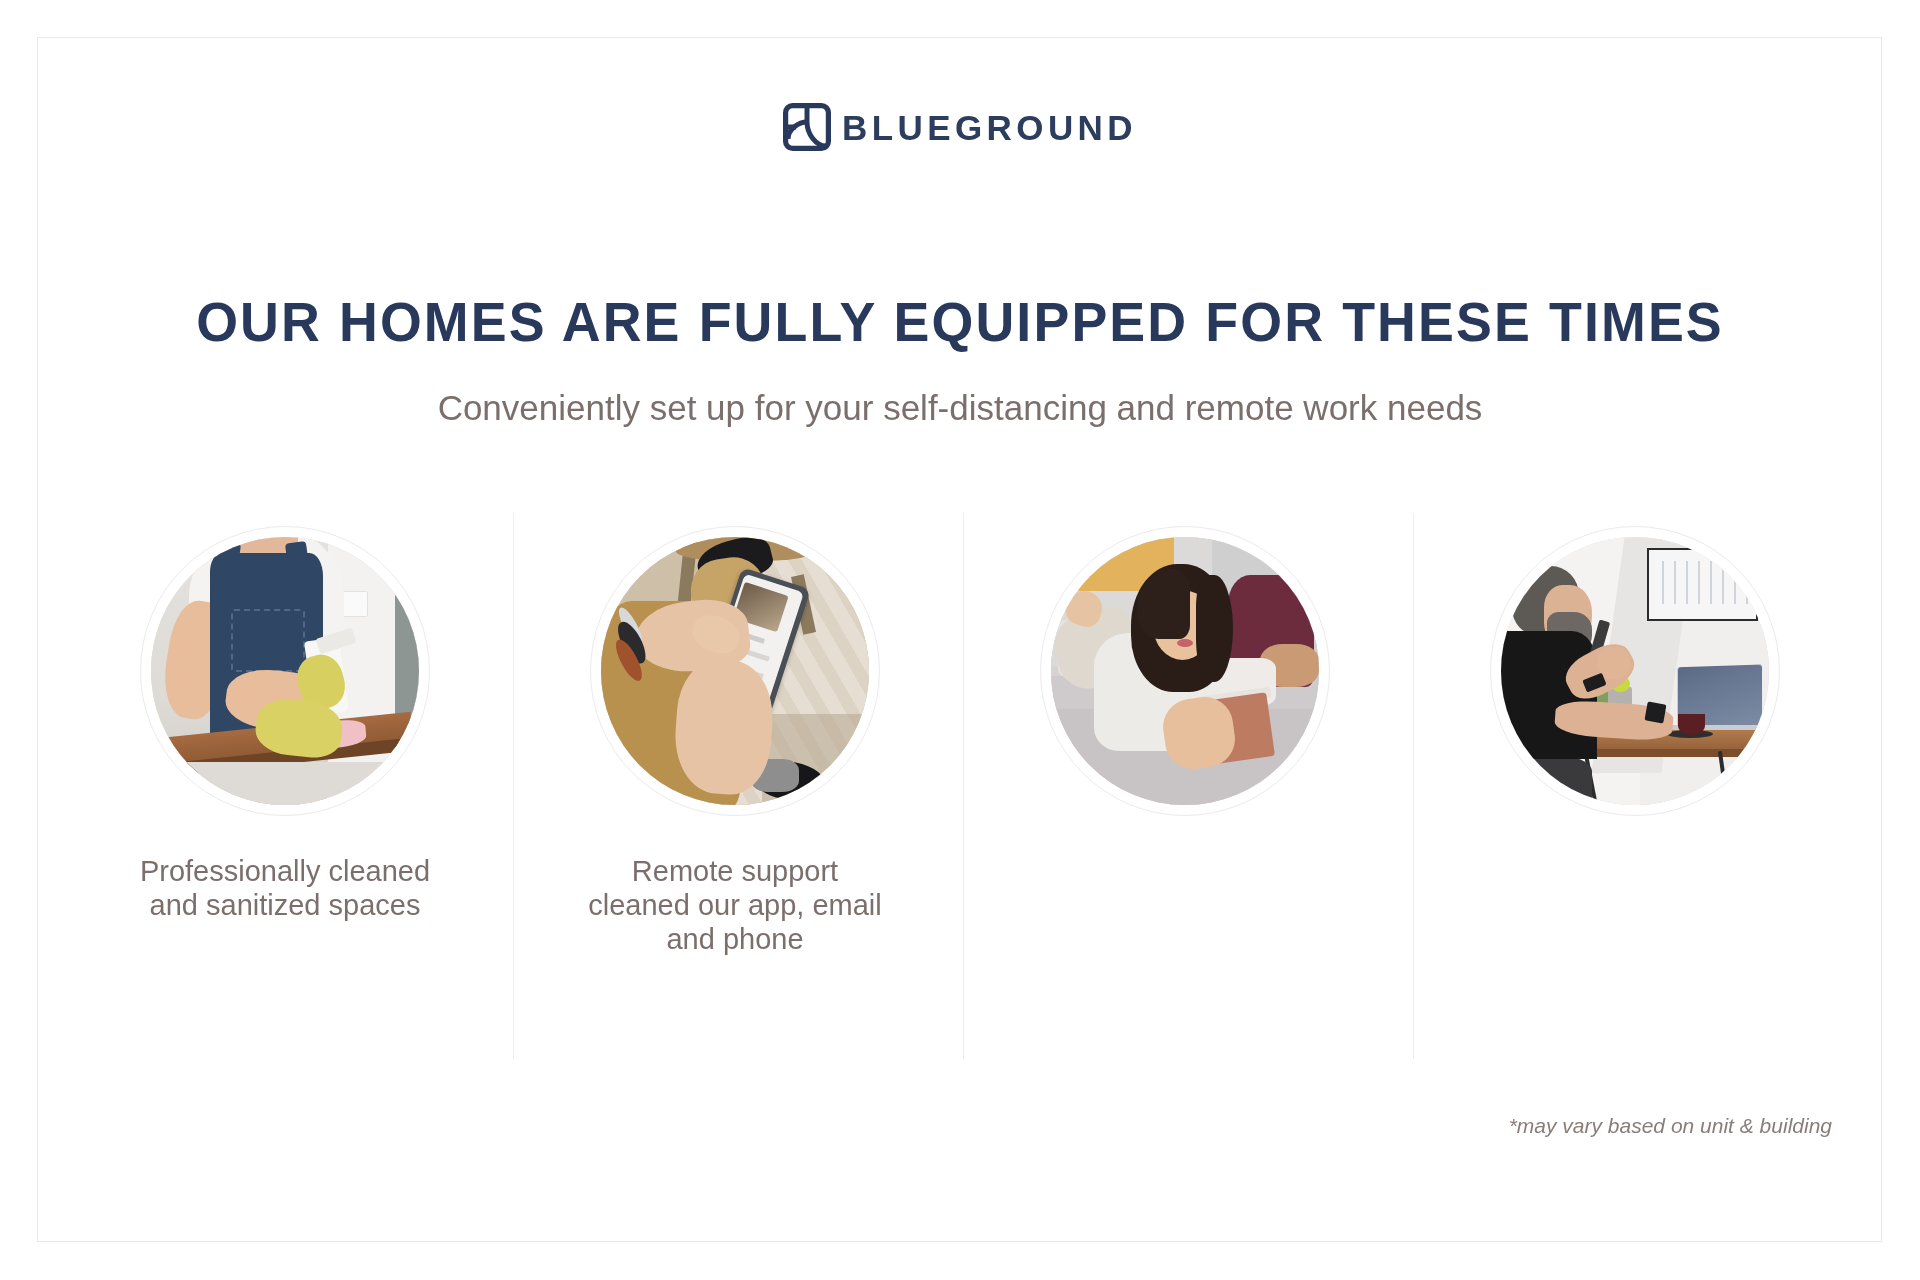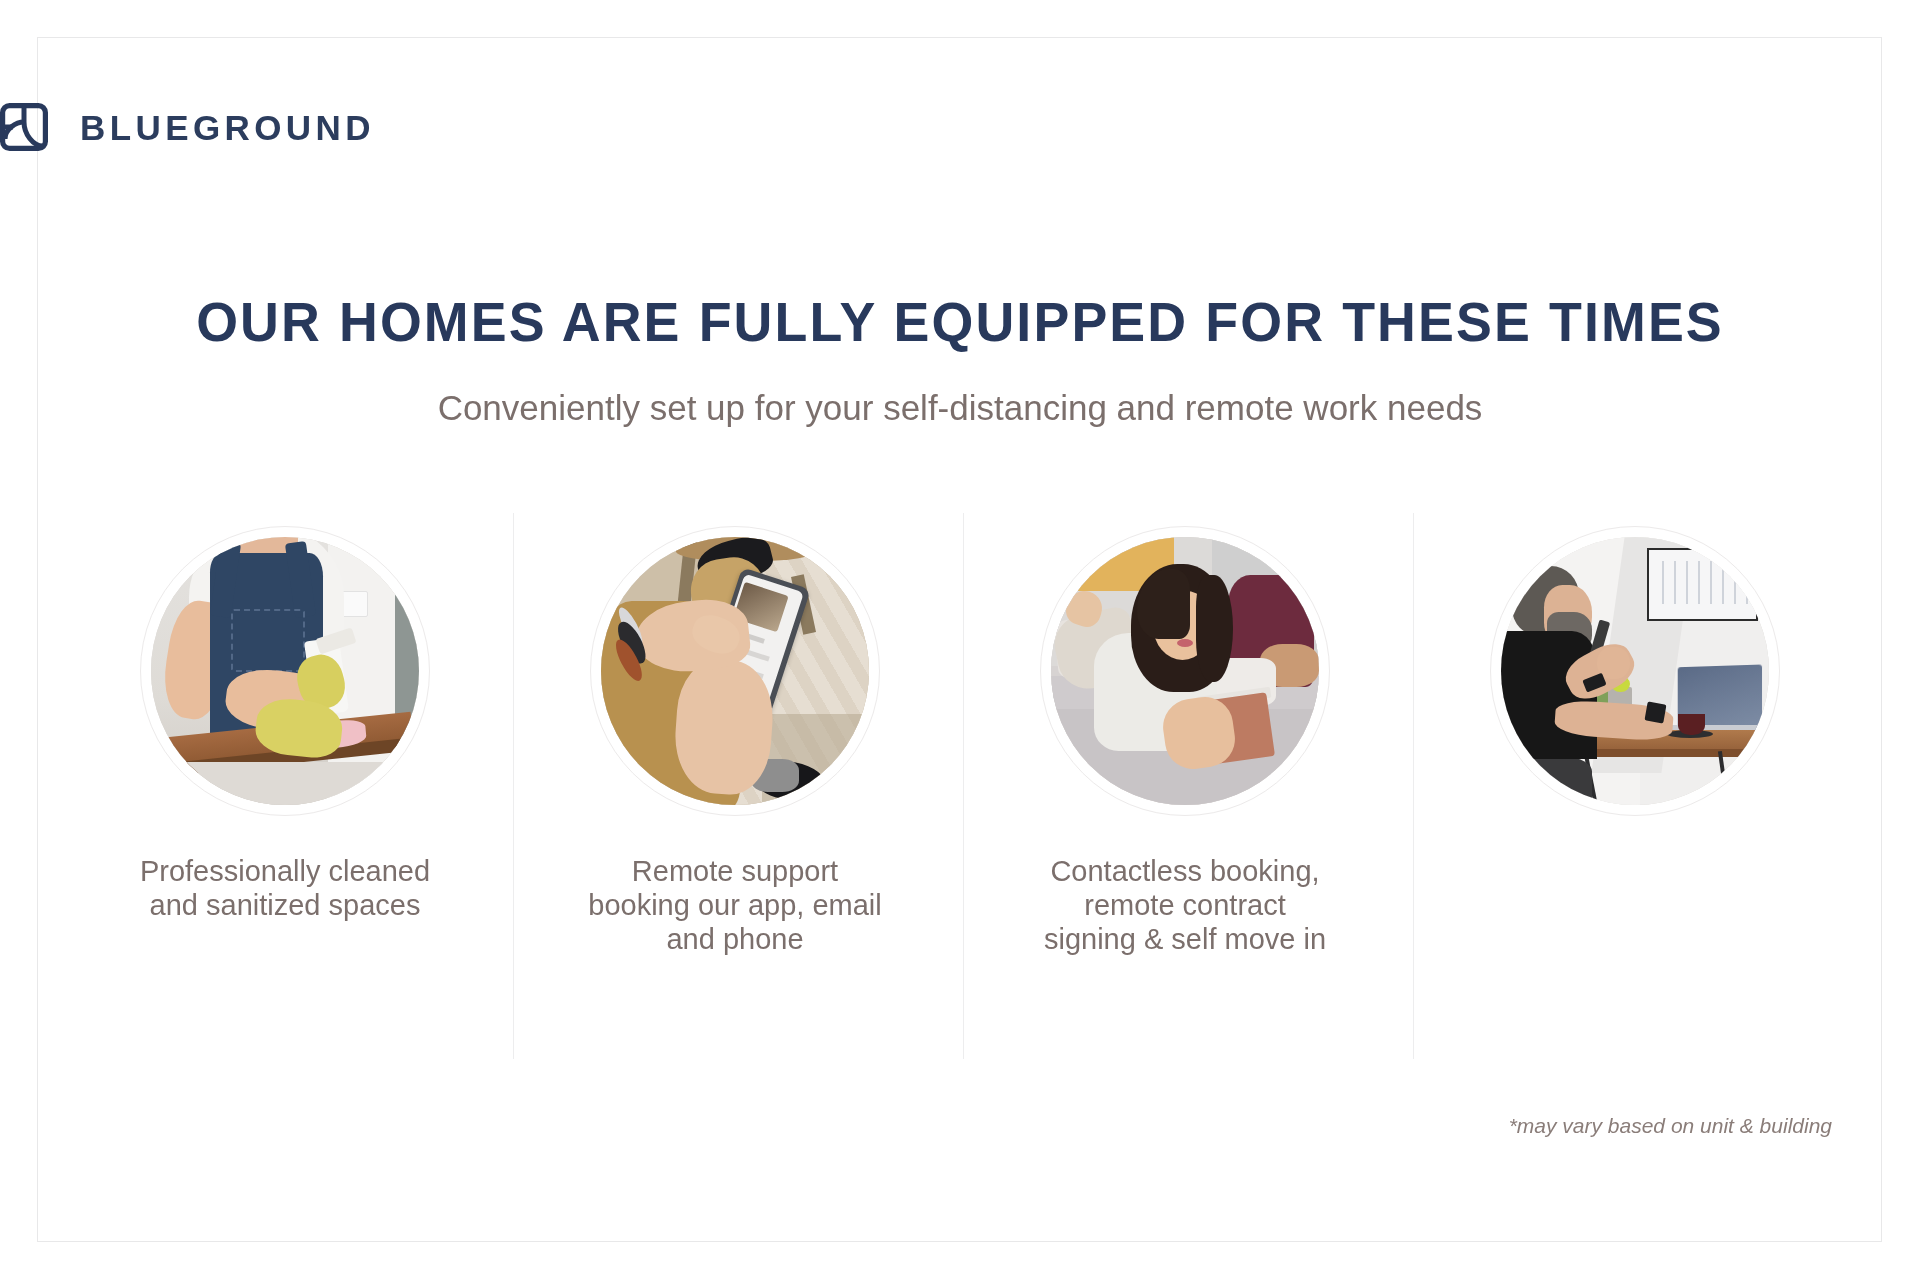--- a/index.html
+++ b/index.html
@@ -14,21 +14,21 @@
     position:absolute;
     left:37px;top:37px;
     width:1845px;height:1205px;
     border:1px solid #e8e8e9;
     box-sizing:border-box;
   }
 
   
   .logo-row{
     position:absolute;left:0;top:103px;width:100%;
-    display:flex;align-items:center;justify-content:flex-start;gap:32px;
+    display:flex;align-items:center;justify-content:center;gap:11px;
   }
   .logo-mark{width:48px;height:48px;display:block;}
   .logo-word{
     font-size:35px;
     font-weight:bold;
     letter-spacing:4.4px;
     color:#2c3d5e;
     font-family:"Liberation Sans", sans-serif;
     line-height:1;
   }
@@ -297,21 +297,21 @@
           <div class="handB"></div>
             <div class="handT"></div>
             <div class="thumb"></div>
           <div class="bracelet3"></div>
             <div class="bracelet"></div>
             <div class="bracelet2"></div>
         </div>
       </div>
     </div>
     <div class="caption">Remote support
-booking our app, email
+cleaned our app, email
 and phone</div>
   </div>
 
   <div class="card">
     <div class="ring">
       <div class="photo">
         <div class="ph p3">
           <div class="wall"></div>
             <div class="wallR"></div>
             <div class="headboard"></div>
@@ -328,23 +328,20 @@
             <div class="face"></div>
           <div class="hairF"></div>
             <div class="hairR"></div>
             <div class="lips"></div>
           <div class="tabletEdge"></div>
             <div class="tablet"></div>
             <div class="armw"></div>
         </div>
       </div>
     </div>
-    <div class="caption">Contactless booking,
-remote contract
-signing &amp; self move in</div>
   </div>
 
   <div class="card">
     <div class="ring">
       <div class="photo">
         <div class="ph p4">
           <div class="wallL"></div>
             <div class="wallShade"></div>
           <div class="art"></div>
             <div class="artLines"></div>

